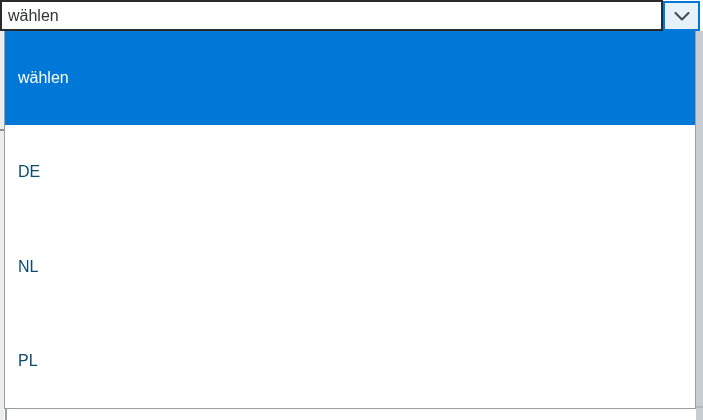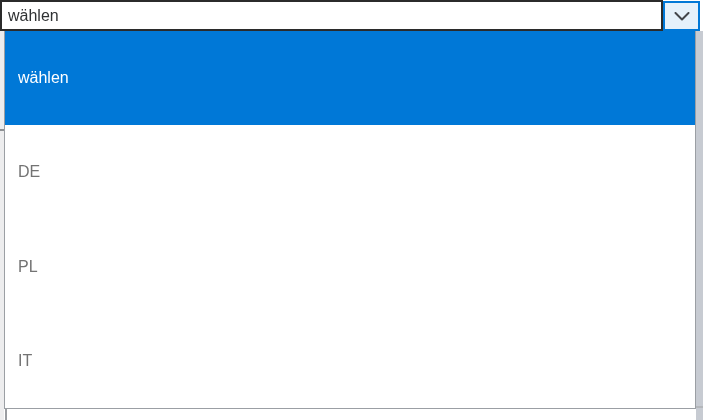--- a/index.html
+++ b/index.html
@@ -60,21 +60,21 @@
     border-top: none;
     display: flex;
     flex-direction: column;
   }
   .dropdown-option {
     flex: 1 1 0;
     display: flex;
     align-items: center;
     padding-left: 13px;
     font-size: 16px;
-    color: #737373;
+    color: #0c4a6e;
     background: #ffffff;
     cursor: default;
   }
   .dropdown-option.selected {
     background: var(--accent);
     color: #ffffff;
   }
 
   
   .bg-strip-left {
@@ -125,15 +125,15 @@
 
 <div class="bg-strip-left"></div>
 <div class="bg-strip-right"></div>
 <div class="bg-fragment-1"></div>
 <div class="bg-fragment-2"></div>
 <div class="bg-fragment-3"></div>
 
 <div class="dropdown-panel">
     <div class="dropdown-option selected">wählen</div>
     <div class="dropdown-option">DE</div>
+    <div class="dropdown-option">NL</div>
     <div class="dropdown-option">PL</div>
-    <div class="dropdown-option">IT</div>
   </div>
 
 </body></html>

